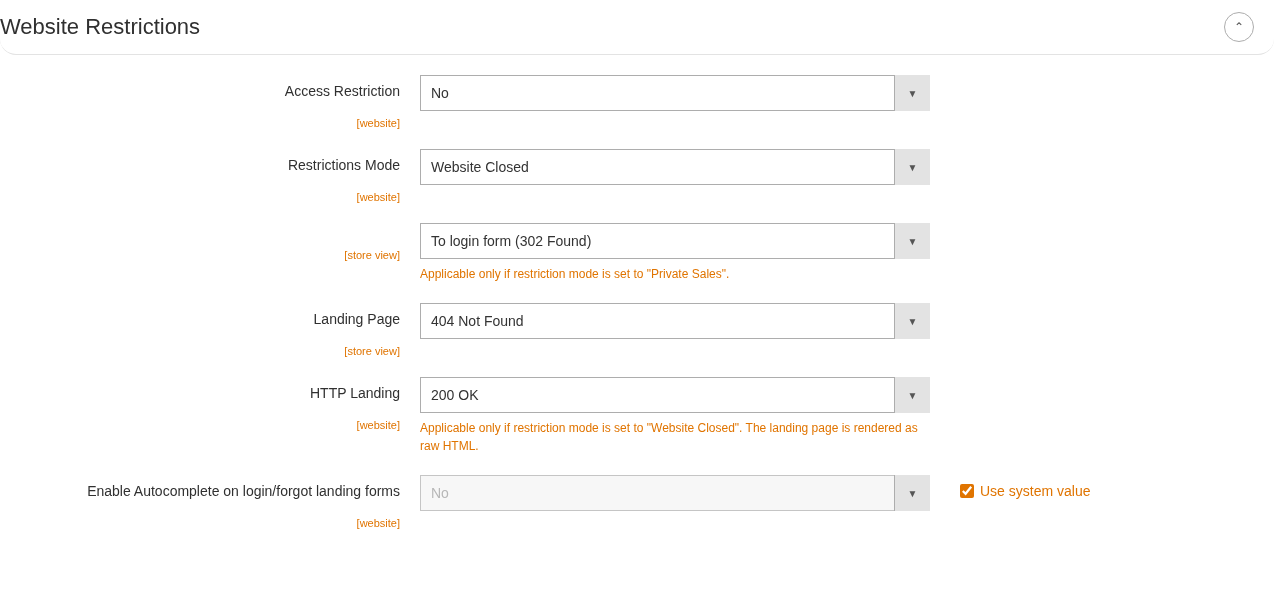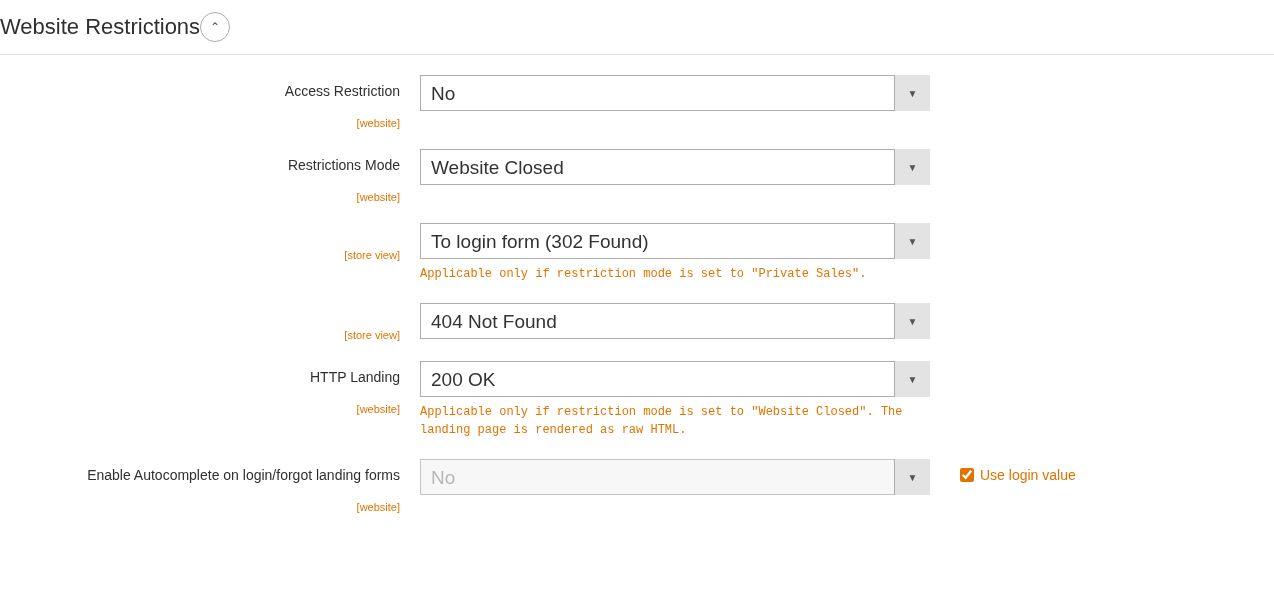--- a/index.html
+++ b/index.html
@@ -4,24 +4,26 @@
   <style>
     * { box-sizing: border-box; margin: 0; padding: 0; }
     body {
       font-family: 'Segoe UI', Arial, sans-serif;
       font-size: 14px;
       color: #333;
       background: #fff;
     }
     .page-header {
       display: flex;
+      justify-content: space-between;
       align-items: center;
       padding: 12px 20px 12px 0;
       border-bottom: 1px solid #e3e3e3;
       margin-bottom: 20px;
+      border-radius: 16px;
     }
     .page-title {
       font-size: 22px;
       font-weight: 300;
       color: #303030;
       padding-left: 0;
     }
     .collapse-btn {
       width: 30px;
       height: 30px;
@@ -69,21 +71,21 @@
     .select-wrapper {
       position: relative;
       display: block;
     }
     .form-select {
       width: 100%;
       height: 36px;
       border: 1px solid #adadad;
       background: #fff;
       padding: 0 35px 0 10px;
-      font-size: 19px;
+      font-size: 14px;
       color: #333;
       appearance: none;
       -webkit-appearance: none;
       cursor: pointer;
       outline: none;
     }
     .form-select:disabled {
       background: #f5f5f5;
       color: #999;
       cursor: default;
@@ -101,21 +103,20 @@
       justify-content: center;
       pointer-events: none;
       font-size: 10px;
       color: #555;
     }
     .field-note {
       font-size: 12px;
       color: #e07400;
       margin-top: 6px;
       line-height: 1.5;
-      font-family: Liberation Mono, monospace;
     }
     .form-row-autocomplete {
       margin-bottom: 0;
     }
     .system-value-col {
       display: flex;
       align-items: center;
       padding-left: 30px;
       padding-top: 8px;
     }
@@ -186,20 +187,21 @@
           <option>To landing page (302 Found)</option>
         </select>
         <div class="select-arrow">▼</div>
       </div>
       <div class="field-note">Applicable only if restriction mode is set to "Private Sales".</div>
     </div>
   </div>
 
   <div class="form-row">
     <div class="form-label-col">
+      <span class="form-label">Landing Page</span>
       <span class="form-scope">[store view]</span>
     </div>
     <div class="form-field-col">
       <div class="select-wrapper">
         <select class="form-select">
           <option selected="">404 Not Found</option>
           <option>200 OK</option>
         </select>
         <div class="select-arrow">▼</div>
       </div>
@@ -232,17 +234,17 @@
       <div class="select-wrapper">
         <select class="form-select" disabled="">
           <option selected="">No</option>
           <option>Yes</option>
         </select>
         <div class="select-arrow">▼</div>
       </div>
     </div>
     <div class="system-value-col">
       <input type="checkbox" checked="" style="">
-      <span class="system-value-label">Use login value</span>
+      <span class="system-value-label">Use system value</span>
     </div>
   </div>
 
 </div>
 
 </body></html>

